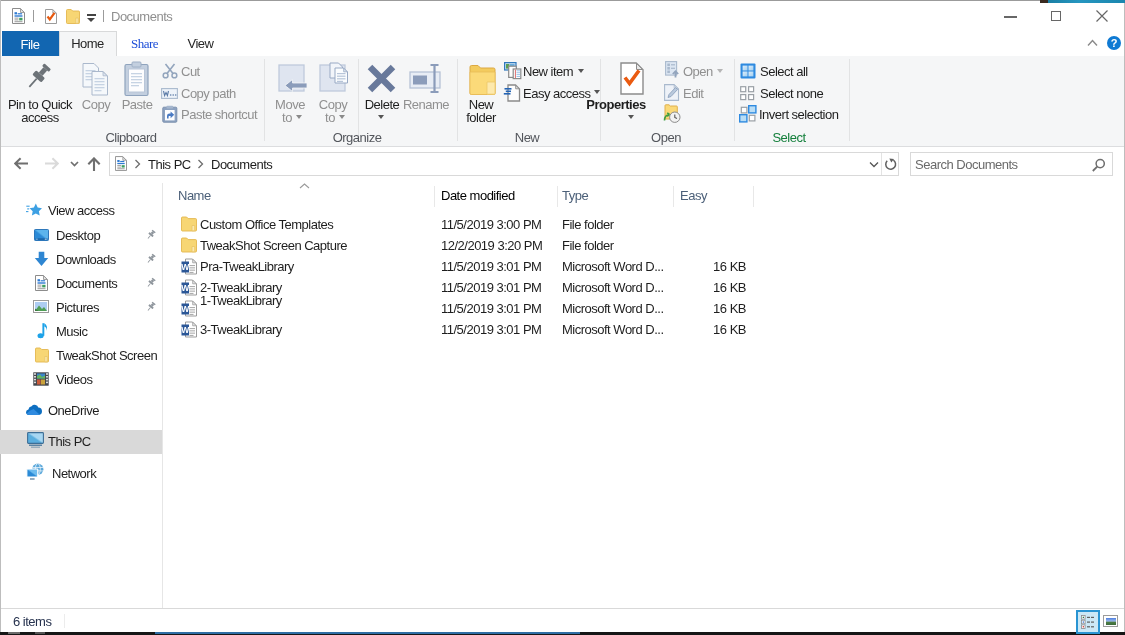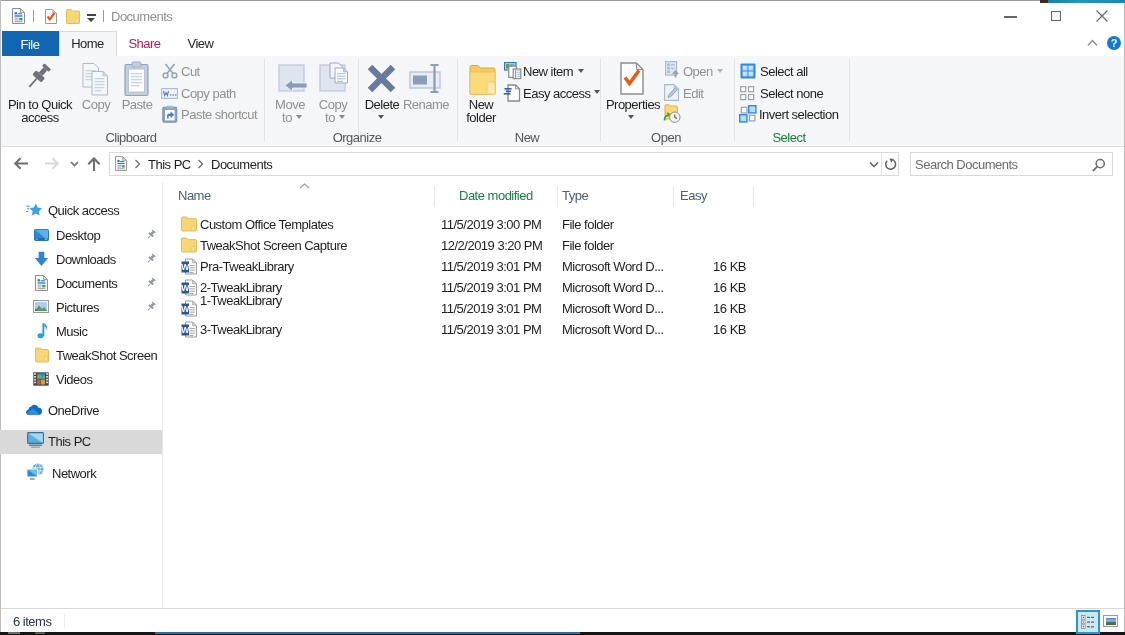--- a/index.html
+++ b/index.html
@@ -58,21 +58,21 @@
     <path d="M0.5 1.5 Q0.5 0.5 1.5 0.5 H5.2 L6.7 2 H12.7 Q13.5 2 13.5 3 V13.7 Q13.5 14.5 12.7 14.5 H1.5 Q0.5 14.5 0.5 13.7 Z" fill="#f7d674" stroke="#e3b74e" stroke-width="0.9"></path>
     <path d="M9.8 9 H12.2 V14.3 H9.8 Z" fill="#fce9ae" stroke="#e9c465" stroke-width="0.8"></path>
   </svg>
 </div>
 
 <div id="tabs">
   <div class="abs" style="left:2px;top:31px;width:56.5px;height:25px;background:#1266b1;"></div>
   <div class="t c" style="left:30px;top:37px;color:#fff;">File</div>
   <div class="abs" style="left:58.5px;top:31px;width:58px;height:25px;background:#f5f6f7;border:1px solid #d8d9da;border-bottom:none;"></div>
   <div class="t c" style="left:87.5px;top:36px;color:#262626;">Home</div>
-  <div class="t c" style="left:144.5px;top:36px;color:#be185d;">Share</div>
+  <div class="t c" style="left:144.5px;top:36px;color:#1d4ed8;font-family:Liberation Serif, serif;">Share</div>
   <div class="t c" style="left:200.5px;top:36px;color:#262626;">View</div>
   <svg class="abs" style="left:1087px;top:39px;" width="11" height="8" viewBox="0 0 11 8">
         <path d="M1 6.5 L5.5 1.5 L10 6.5" fill="none" stroke="#8a8a8a" stroke-width="1.4"></path>
       </svg>
   <div class="abs" style="left:1107px;top:36px;width:14px;height:14px;border-radius:50%;background:#0f7ad3;"></div>
   <div class="abs" style="left:1107px;top:36px;width:14px;height:14px;text-align:center;font-size:11px;font-weight:bold;color:#fff;line-height:14px;">?</div>
 </div>
 
 <div id="ribbon">
   <div class="abs" style="left:1px;top:56px;width:1123px;height:91px;background:#f5f6f7;border-bottom:1px solid #dcdddf;"></div>
@@ -104,21 +104,21 @@
   <div class="t c" style="left:357px;top:130px;color:#53565c;">Organize</div>
 
   <div class="t c" style="left:481px;top:97px;">New</div>
   <div class="t c" style="left:481px;top:110px;">folder</div>
   <div class="t" style="left:523px;top:64px;">New item</div>
       <div class="dn" style="left:578px;top:69px;"></div>
   <div class="t" style="left:523px;top:85.5px;">Easy access</div>
       <div class="dn" style="left:594px;top:90px;"></div>
   <div class="t c" style="left:527px;top:130px;color:#53565c;">New</div>
 
-  <div class="t c" style="left:633px;top:97px;">Properties</div>
+  <div class="t c" style="left:616px;top:97px;font-weight:bold;">Properties</div>
   <div class="dn" style="left:628px;top:115px;"></div>
   <div class="t gt" style="left:683px;top:64px;">Open</div>
       <div class="dn" style="left:717px;top:69px;border-top-color:#b5b5b5;"></div>
   <div class="t gt" style="left:683px;top:85.5px;">Edit</div>
   <div class="t" style="left:683px;top:107px;margin-top:46px;">History</div>
   <div class="t c" style="left:666px;top:130px;color:#53565c;">Open</div>
 
   <div class="t" style="left:760px;top:64px;">Select all</div>
   <div class="t" style="left:760px;top:85.5px;">Select none</div>
   <div class="t" style="left:759px;top:107px;">Invert selection</div>
@@ -358,21 +358,21 @@
   <div class="t" style="left:915px;top:157px;color:#6a6a6a;">Search Documents</div>
   <svg class="abs" style="left:1091px;top:158px;" width="14" height="14" viewBox="0 0 14 14">
         <circle cx="9.2" cy="5.6" r="4.1" fill="none" stroke="#6f6f6f" stroke-width="1.5"></circle>
         <path d="M6.2 8.6 L1.8 13" stroke="#6f6f6f" stroke-width="1.8"></path>
       </svg>
 </div>
 
 <div id="nav">
   <div class="abs" style="left:162px;top:183px;width:1px;height:425px;background:#e6e6e6;"></div>
   <div class="abs" style="left:0;top:430px;width:162px;height:24px;background:#d9d9d9;"></div>
-  <div class="t" style="left:48px;top:203px;">Quick access</div>
+  <div class="t" style="left:48px;top:203px;">View access</div>
   <div class="t" style="left:56px;top:227.5px;">Desktop</div>
   <div class="t" style="left:56px;top:251.5px;">Downloads</div>
   <div class="t" style="left:56px;top:275.5px;">Documents</div>
   <div class="t" style="left:56px;top:299.5px;">Pictures</div>
   <div class="t" style="left:56px;top:323.5px;">Music</div>
   <div class="t" style="left:56px;top:347.5px;width:103px;overflow:hidden;">TweakShot Screen Capture</div>
   <div class="t" style="left:56px;top:371.5px;">Videos</div>
   <div class="t" style="left:48px;top:403px;">OneDrive</div>
   <div class="t" style="left:48px;top:434px;">This PC</div>
   <div class="t" style="left:52px;top:466px;">Network</div>
@@ -518,21 +518,21 @@
         </g>
       </svg>
 </div>
 
 <div id="list">
   <div class="t" style="left:178px;top:188px;color:#4c6079;">Name</div>
   <svg class="abs" style="left:299px;top:183px;" width="11" height="6" viewBox="0 0 11 6">
         <path d="M1 5 L5.5 1 L10 5" fill="none" stroke="#9b9b9b" stroke-width="1.1"></path>
       </svg>
   <div class="abs" style="left:434px;top:186px;width:1px;height:21px;background:#e8e8e8;"></div>
-  <div class="t" style="left:459px;top:188px;color:#15803d;">Date modified</div>
+  <div class="t" style="left:441px;top:188px;color:#000000;">Date modified</div>
   <div class="abs" style="left:557px;top:186px;width:1px;height:21px;background:#e8e8e8;"></div>
   <div class="t" style="left:562px;top:188px;color:#4c6079;">Type</div>
   <div class="abs" style="left:673px;top:186px;width:1px;height:21px;background:#e8e8e8;"></div>
   <div class="t" style="left:680px;top:188px;color:#4c6079;">Easy</div>
   <div class="abs" style="left:753px;top:186px;width:1px;height:21px;background:#e8e8e8;"></div>
 
   <div class="t" style="left:200px;top:217px;">Custom Office Templates</div>
   <div class="t" style="left:441px;top:217px;">11/5/2019 3:00 PM</div>
   <div class="t" style="left:562px;top:217px;">File folder</div>
   <div class="t" style="left:200px;top:238px;">TweakShot Screen Capture</div>

